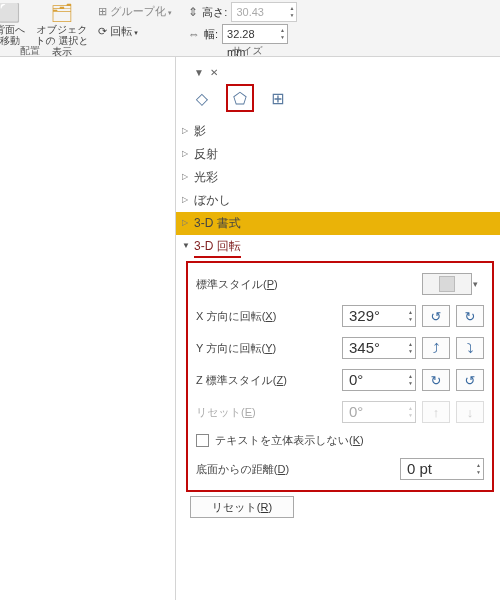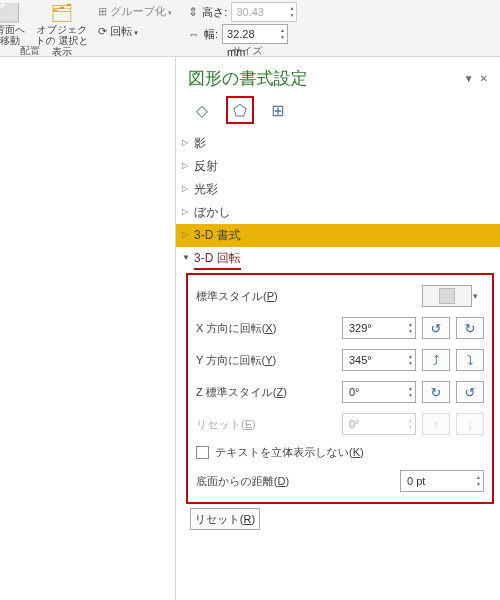--- a/index.html
+++ b/index.html
@@ -32,28 +32,28 @@
   .sect .ul { border-bottom:2px solid #c00808; display:inline-block; padding-bottom:1px;}
   .redbox { border:2px solid #c00808; margin:0 6px 4px 10px; padding:10px 8px 10px 8px; }
   .row { display:flex; align-items:center; margin-bottom:10px; }
   .row:last-child { margin-bottom:0; }
   .lab { flex:1; font-size:11px; color:#444; }
   .dim .lab { color:#aaa; }
   .stylebtn { width:50px; height:22px; border:1px solid #a9a9a9; background:#f3f3f3; display:flex; align-items:center; justify-content:center; position:relative; }
   .stylebtn .sw { width:16px; height:16px; background:#d9d9d9; border:1px solid #bbb; }
   .stylebtn::after { content:"▾"; position:absolute; right:-12px; width:10px; color:#666; font-size:9px; }
   .stylewrap { width:62px; display:flex; }
-  .val { width:74px; height:22px; border:1px solid #a9a9a9; background:#fff; padding:0 14px 0 6px; line-height:20px; font-size:11px; position:relative; }
+  .val { width:74px; height:22px; border:1px solid #a9a9a9; background:#fff; padding:0 14px 0 6px; line-height:20px; font-size:15px; position:relative; }
   .val::after { content:"▲\A▼"; white-space:pre; font-size:5px; line-height:7px; color:#666; position:absolute; right:2px; top:3px; }
   .dim .val { color:#aaa; border-color:#ccc; }
   .dim .val::after { color:#ccc; }
   .iconbtn { width:28px; height:22px; border:1px solid #a9a9a9; background:#fcfcfc; margin-left:6px; display:flex; align-items:center; justify-content:center; font-size:13px; color:#3a6aa0; }
   .dim .iconbtn { color:#ccc; border-color:#ddd; }
   .chk { width:13px; height:13px; border:1px solid #888; margin-right:6px; background:#fff; }
-  .resetbtn { margin:4px 0 0 14px; width:70px; height:22px; border:1px solid #a9a9a9; background:#fcfcfc; font-size:11px; line-height:20px; text-align:center; }
+  .resetbtn { margin:4px 0 0 14px; width:104px; height:22px; border:1px solid #a9a9a9; background:#fcfcfc; font-size:11px; line-height:20px; text-align:center; }
   .ukey { text-decoration:underline; }
 </style>
 </head>
 <body>
 
 <div class="ribbon">
   <div class="rgrp" style="left:-10px; top:2px; width:40px;">
     <span class="ic">⬜</span>
     <span class="lbl">背面へ
 移動</span>
@@ -75,21 +75,20 @@
   <div class="szrow" style="left:188px; top:24px;">
     <span class="ic2">⇔</span>
     <span>幅:</span>
     <div class="spin">32.28 mm</div>
   </div>
   <div class="cap" style="left:232px; top:44px;">サイズ</div>
 </div>
 
 <div class="pane">
   <div class="pane-hd">
-    <h1>図形の書式設定</h1>
     <span class="pane-x">▼</span>
     <span class="pane-x">✕</span>
   </div>
   <div class="tabrow">
     <div class="tabic">◇</div>
     <div class="tabic sel">⬠</div>
     <div class="tabic">⊞</div>
   </div>
 
   <div class="sect"><span>影</span></div>

